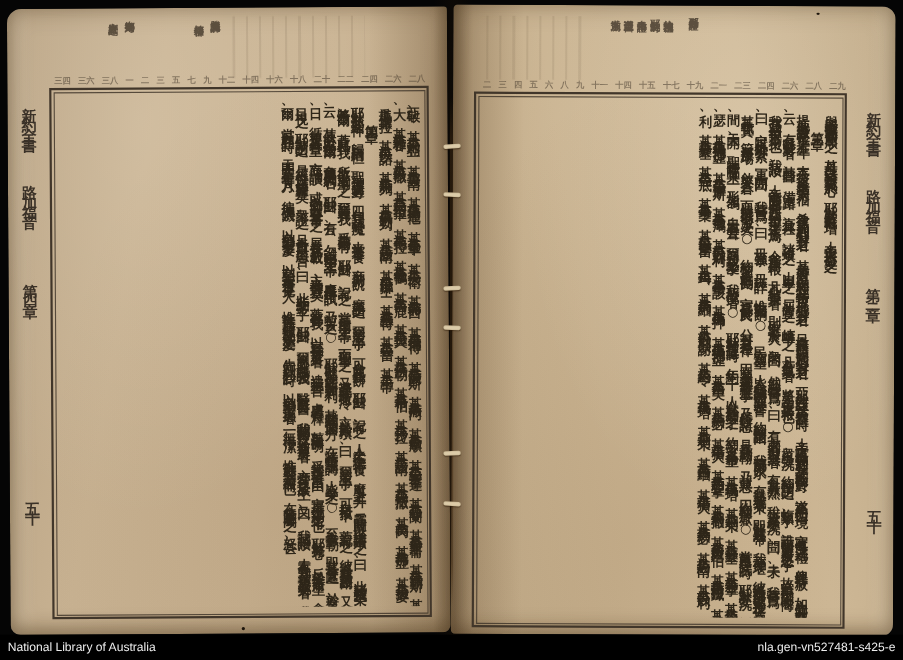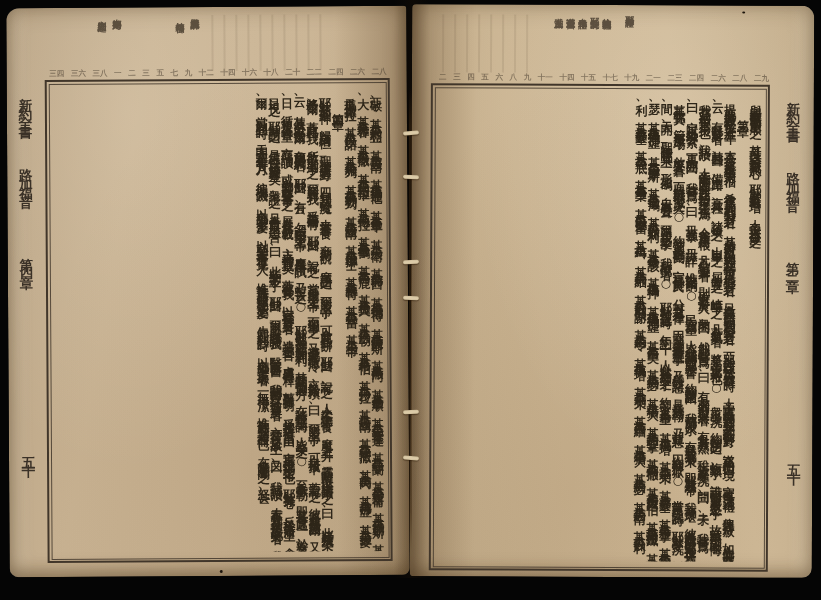--- a/index.html
+++ b/index.html
@@ -120,14 +120,18 @@
 
   <div class="gutter-shade"></div>
   <div class="crease"></div>
   <div class="stitch" style="top:131px;transform:rotate(-4deg);"></div>
   <div class="stitch" style="top:175px;transform:rotate(3deg);"></div>
   <div class="stitch" style="top:260px;transform:rotate(-3deg);"></div>
   <div class="stitch" style="top:296px;transform:rotate(2deg);"></div>
   <div class="stitch" style="top:410px;transform:rotate(-2deg);"></div>
   <div class="stitch" style="top:456px;transform:rotate(4deg);"></div>
 
+  <div class="footer">
+    <span>National Library of Australia</span>
+    <span>nla.gen-vn527481-s425-e</span>
+  </div>
 
 </div>
 
 </body></html>

